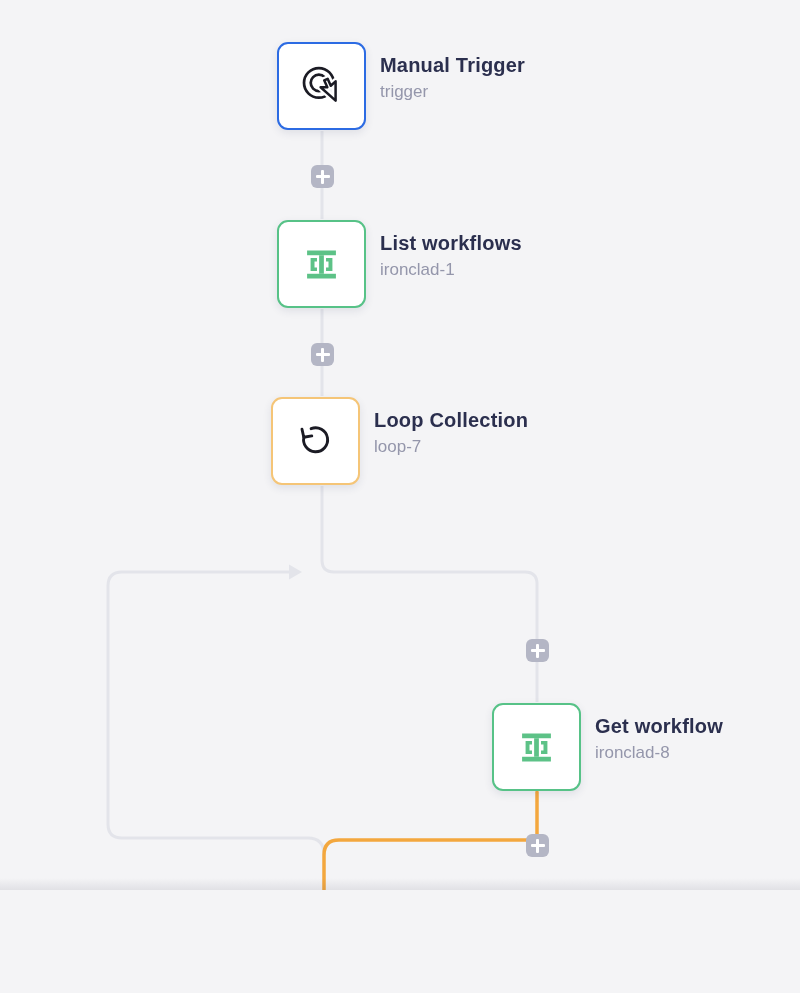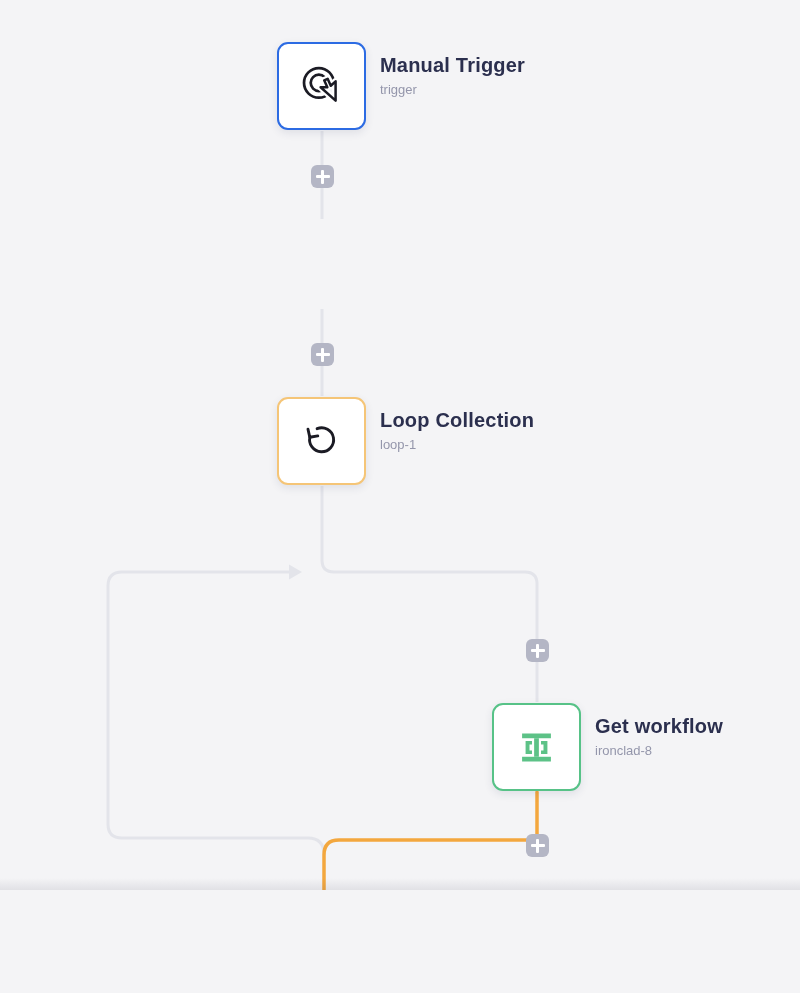--- a/index.html
+++ b/index.html
@@ -29,21 +29,21 @@
   }
   .border-trigger  { border-color: var(--trigger-border); }
   .border-ironclad { border-color: var(--ironclad-border); }
   .border-loop     { border-color: var(--loop-border); }
 
   .node-label { position: absolute; left: 103px; top: 12px; white-space: nowrap; }
   .node-title {
     font-size: 20px; font-weight: 700;
     color: var(--title-text); letter-spacing: 0.2px;
   }
-  .node-subtitle { font-size: 13px; color: var(--subtitle-text); margin-top: 5px; }
+  .node-subtitle { font-size: 17px; color: var(--subtitle-text); margin-top: 5px; }
 
   .ironclad-glyph { fill: var(--ironclad-icon); }
   .stroke-icon { stroke: var(--icon-stroke); fill: none; stroke-width: 2.5; stroke-linecap: round; stroke-linejoin: round; }
 
   .add-btn {
     position: absolute; width: 23px; height: 23px;
     background: var(--plus-button-bg);
     border: none; border-radius: 6px; padding: 0;
     cursor: pointer;
   }
@@ -86,33 +86,50 @@
           <path d="M0,0 V18.5 L4.6,14.2 L7.6,20.9 L10.9,19.4 L7.9,12.8 L14.3,12.8 Z" fill="#ffffff" class="stroke-icon" style="stroke-width:2.4"></path>
         </g>
       </svg>
     </div>
     <div class="node-label">
       <div class="node-title">Manual Trigger</div>
       <div class="node-subtitle">trigger</div>
     </div>
   </div>
 
+  <div class="node" style="left:277px; top:220px;">
+    <div class="node-box border-ironclad">
+      <svg width="35" height="35" viewBox="0 0 34 34">
+        <g class="ironclad-glyph">
+          <rect x="3" y="3.4" width="28" height="4.6"></rect>
+          <rect x="3" y="26" width="28" height="4.6"></rect>
+          <rect x="14.7" y="8" width="4.6" height="18"></rect>
+          <path d="M6.4,10.6 H12.6 V14.2 H10.2 V19.8 H12.6 V23.4 H6.4 Z"></path>
+          <path d="M27.6,10.6 H21.4 V14.2 H23.8 V19.8 H21.4 V23.4 H27.6 Z"></path>
+        </g>
+      </svg>
+    </div>
+    <div class="node-label">
+      <div class="node-title">List workflows</div>
+      <div class="node-subtitle">ironclad-1</div>
+    </div>
+  </div>
 
-  <div class="node" style="left:277px; top:397px;">
+  <div class="node" style="left:271px; top:397px;">
     <div class="node-box border-loop">
       <svg width="40" height="40" viewBox="0 0 36 36">
         <g class="stroke-icon" style="stroke-width:2.6">
           <path d="M7.2,14.2 A 10.8,10.8 0 1 0 13.6,6.9"></path>
           <path d="M5.4,7.4 L7.0,14.6 L14.2,13.4"></path>
         </g>
       </svg>
     </div>
     <div class="node-label">
       <div class="node-title">Loop Collection</div>
-      <div class="node-subtitle">loop-1</div>
+      <div class="node-subtitle">loop-7</div>
     </div>
   </div>
 
   <div class="node" style="left:492px; top:703px;border-radius:7px;">
     <div class="node-box border-ironclad">
       <svg width="35" height="35" viewBox="0 0 34 34">
         <g class="ironclad-glyph">
           <rect x="3" y="3.4" width="28" height="4.6"></rect>
           <rect x="3" y="26" width="28" height="4.6"></rect>
           <rect x="14.7" y="8" width="4.6" height="18"></rect>

